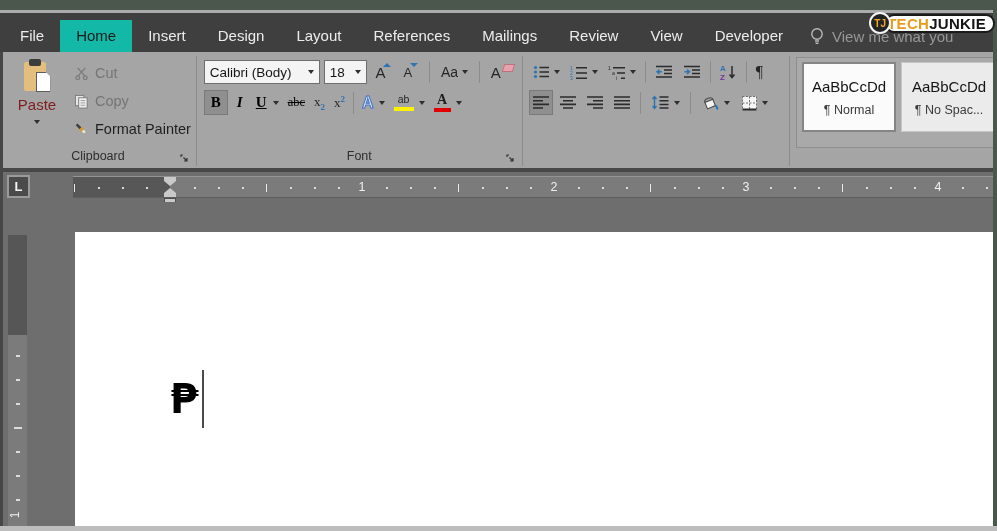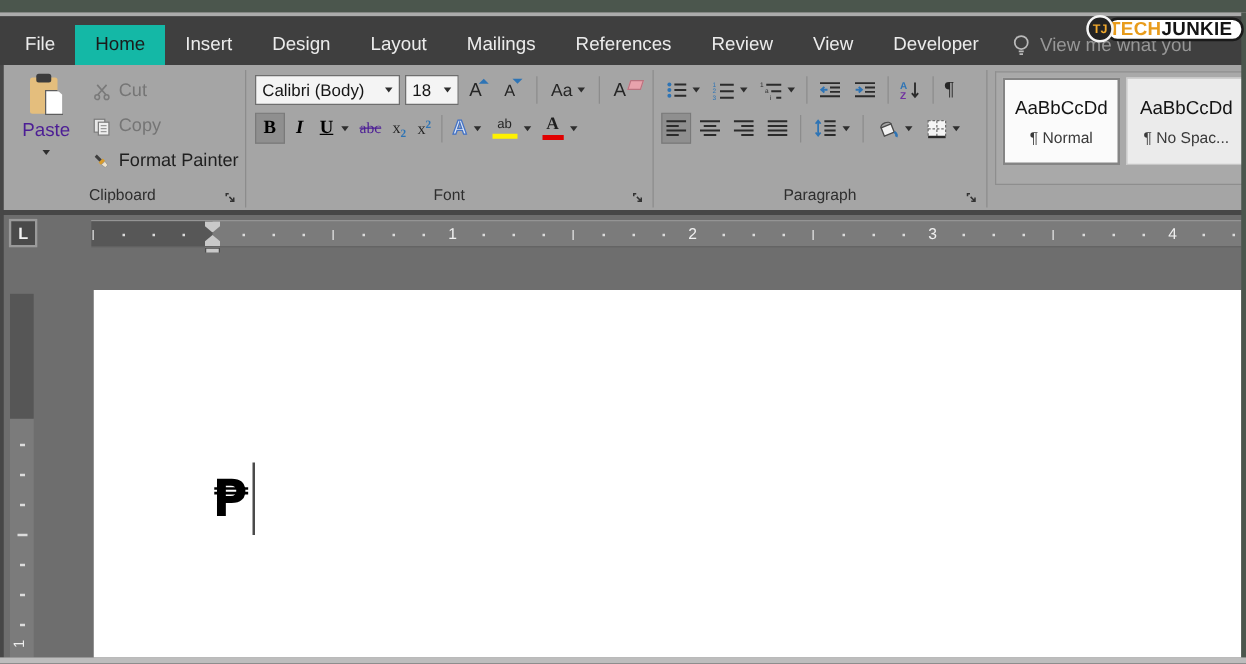--- a/index.html
+++ b/index.html
@@ -38,21 +38,21 @@
   .vsep{ width:1px; background:#8C8C8C; margin:4px 0 2px; }
   .dd{ width:0; height:0; border-left:3.5px solid transparent; border-right:3.5px solid transparent; border-top:4px solid #2E2E2E; }
   .btn{ display:flex; align-items:center; justify-content:center; height:25px; padding:0 4px; }
   .btn.active-btn{ background:#8F8F8F; box-shadow:inset 0 0 0 1px #7A7A7A; }
   .mini-sep{ width:1px; height:22px; background:#8C8C8C; margin:0 3px; }
 
   
   .g-clipboard{ width:200px; }
   .g-clipboard .group-body{ padding:6px 2px 0 10px; }
   .paste-btn{ width:54px; display:flex; flex-direction:column; align-items:center; padding-top:1px; }
-  .paste-label{ font-size:15px; color:#4c1d95; margin-top:4px; }
+  .paste-label{ font-size:15px; color:#7f1d1d; margin-top:4px; }
   .paste-btn .dd{ margin-top:7px; }
   .clipboard-ic{ width:27px; height:33px; position:relative; }
   .clip-body{ position:absolute; left:0; top:3px; width:22px; height:29px; background:#E4BE7D; border-radius:2px; }
   .clip-top{ position:absolute; top:0; left:5px; width:12px; height:7px; background:#3C3C3C; border-radius:2px; }
   .clip-page{ position:absolute; right:0; bottom:0; width:15px; height:20px; background:#FFF; border:1px solid #5E5E5E;
     clip-path:polygon(0 0,68% 0,100% 22%,100% 100%,0 100%); }
   .clip-actions{ display:flex; flex-direction:column; gap:4px; margin-left:10px; padding-top:3px; }
   .small-btn{ display:flex; align-items:center; gap:6px; font-size:14.5px; height:24px; color:#1F1F1F; }
   .small-btn.disabled{ color:#757575; }
 
@@ -66,21 +66,21 @@
     padding:0 5px; font-size:13.5px; color:#151515; }
   .combo .dd{ margin-left:6px; }
   .combo-fontname{ width:150px; justify-content:space-between; }
   .combo-fontsize{ width:54px; justify-content:space-between; }
   .glyph{ font-size:15px; color:#262626; }
   .marker-up{ width:0;height:0;border-left:4px solid transparent;border-right:4px solid transparent;border-bottom:4px solid #2E74B5; align-self:flex-start; margin:3px 0 0 -2px;}
   .marker-down{ width:0;height:0;border-left:4px solid transparent;border-right:4px solid transparent;border-top:4px solid #2E74B5; align-self:flex-start; margin:3px 0 0 -2px;}
   .bold-b{ font-weight:bold; font-size:15px; font-family:"Liberation Serif",serif; }
   .italic-i{ font-style:italic; font-weight:bold; font-size:15px; font-family:"Liberation Serif",serif; }
   .underline-u{ text-decoration:underline; font-weight:bold; font-size:15px; font-family:"Liberation Serif",serif; }
-  .strike{ text-decoration:line-through; font-size:12.5px; font-family:"Liberation Serif",serif; color:#4c1d95;}
+  .strike{ text-decoration:line-through; font-size:12.5px; font-family:"Liberation Serif",serif; color:#000000;}
   .subsup{ font-size:13px; font-family:"Liberation Serif",serif; color:#262626; }
   .subsup sub,.subsup sup{ color:#2E74B5; font-size:9px; font-weight:bold; }
   .fx-a{ font-size:16px; font-weight:bold; color:#DCE6F6; -webkit-text-stroke:1px #4472C4; }
   .hl-wrap,.fc-wrap{ display:flex; flex-direction:column; align-items:center; line-height:1; }
   .hl-ab{ font-size:10.5px; color:#262626; position:relative; }
   .hl-bar{ width:20px; height:4.5px; background:#FFF200; margin-top:2px; }
   .fc-a{ font-size:14px; font-weight:bold; font-family:"Liberation Serif",serif; color:#1E1E1E; }
   .fc-bar{ width:17px; height:4.5px; background:#E00000; margin-top:1px; }
   .eraser{ width:11px; height:8px; background:#E8A2AC; border:1px solid #B9737F; transform:skewX(-18deg); margin-left:2px; align-self:flex-start; margin-top:4px;}
 
@@ -147,22 +147,22 @@
         <span class="brand-junkie">JUNKIE</span>
     </div>
   </div>
 
   <div class="tabbar">
     <span class="tab file">File</span>
     <span class="tab active">Home</span>
     <span class="tab">Insert</span>
     <span class="tab">Design</span>
     <span class="tab">Layout</span>
+    <span class="tab">References</span>
     <span class="tab">Mailings</span>
-    <span class="tab">References</span>
     <span class="tab">Review</span>
     <span class="tab">View</span>
     <span class="tab">Developer</span>
     <span class="tellme">
       <svg width="16" height="20" viewBox="0 0 16 20">
         <circle cx="8" cy="8" r="5.2" fill="none" stroke="#B9B9B9" stroke-width="1.4"></circle>
         <path d="M6 15 h4 M6.6 17.2 h2.8" stroke="#B9B9B9" stroke-width="1.4" fill="none"></path>
       </svg>
       <span>View me what you</span>
     </span>
@@ -399,26 +399,20 @@
           </div>
           <div class="btn">
             <svg width="17" height="16" viewBox="0 0 17 16">
               <rect x="1.5" y="1.5" width="14" height="13" fill="#F5F5F5" stroke="#6E6E6E" stroke-width="1" stroke-dasharray="2 1.5"></rect>
               <path d="M8.5 1.5 V14.5 M1.5 8 H15.5" stroke="#6E6E6E" stroke-width="1" stroke-dasharray="2 1.5"></path>
               <path d="M1.5 14.5 H15.5" stroke="#2B2B2B" stroke-width="2"></path>
             </svg>
             <span class="dd" style="margin-left:4px"></span>
           </div>
         </div>
-      </div>
-      <div class="group-footer">
-        <span>Paragraph</span>
-        <svg class="launcher" viewBox="0 0 11 11">
-          <path d="M2 4 V2 H4 M4.5 4.5 L8 8 M8 5 V8 H5" stroke="#333" stroke-width="1.2" fill="none"></path>
-        </svg>
       </div>
     </div>
 
     <div class="vsep"></div>
 
     <div class="group g-styles">
       <div class="styles-gallery">
         <div class="style-card selected">
           <span class="card-sample">AaBbCcDd</span>
           <span class="card-name">¶ Normal</span>

